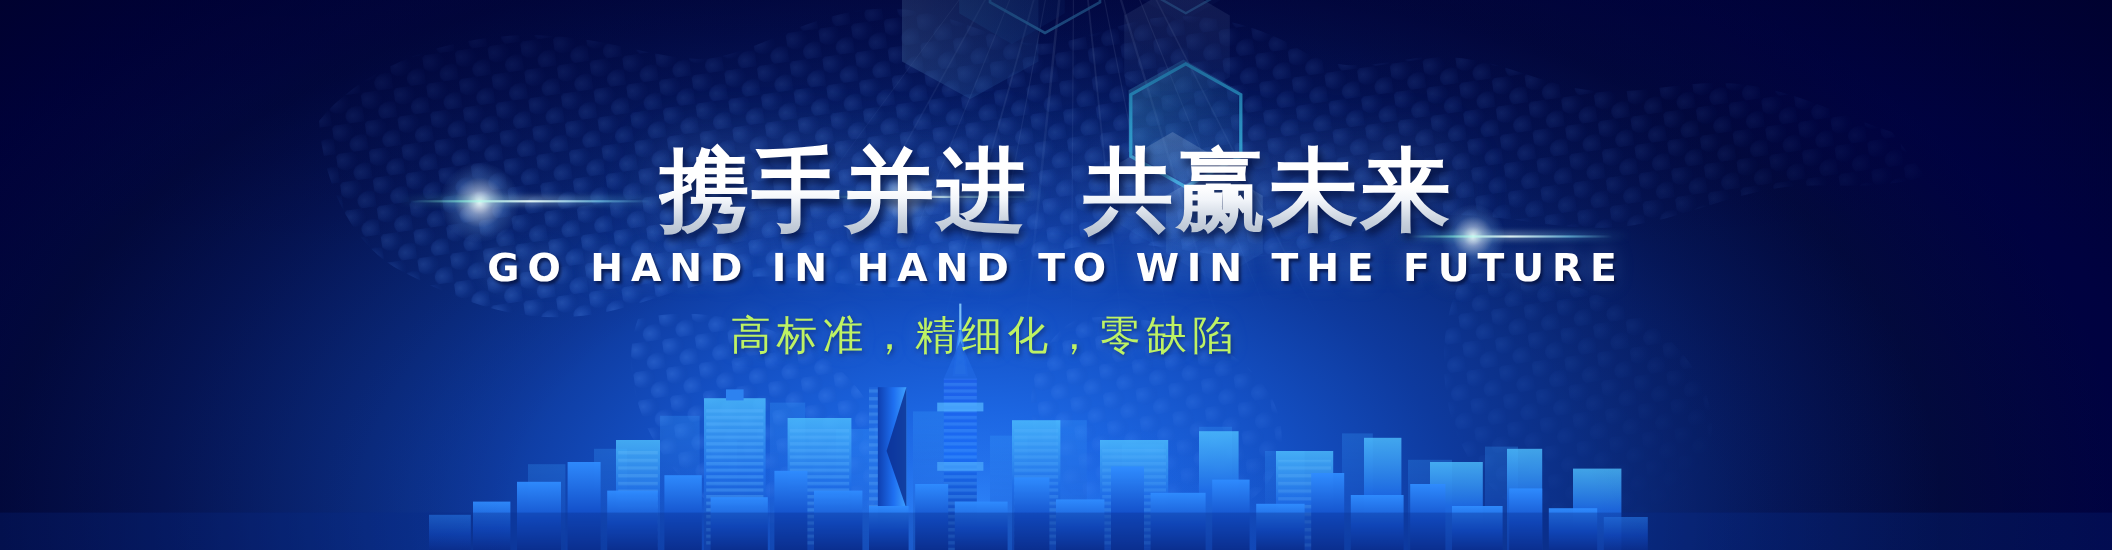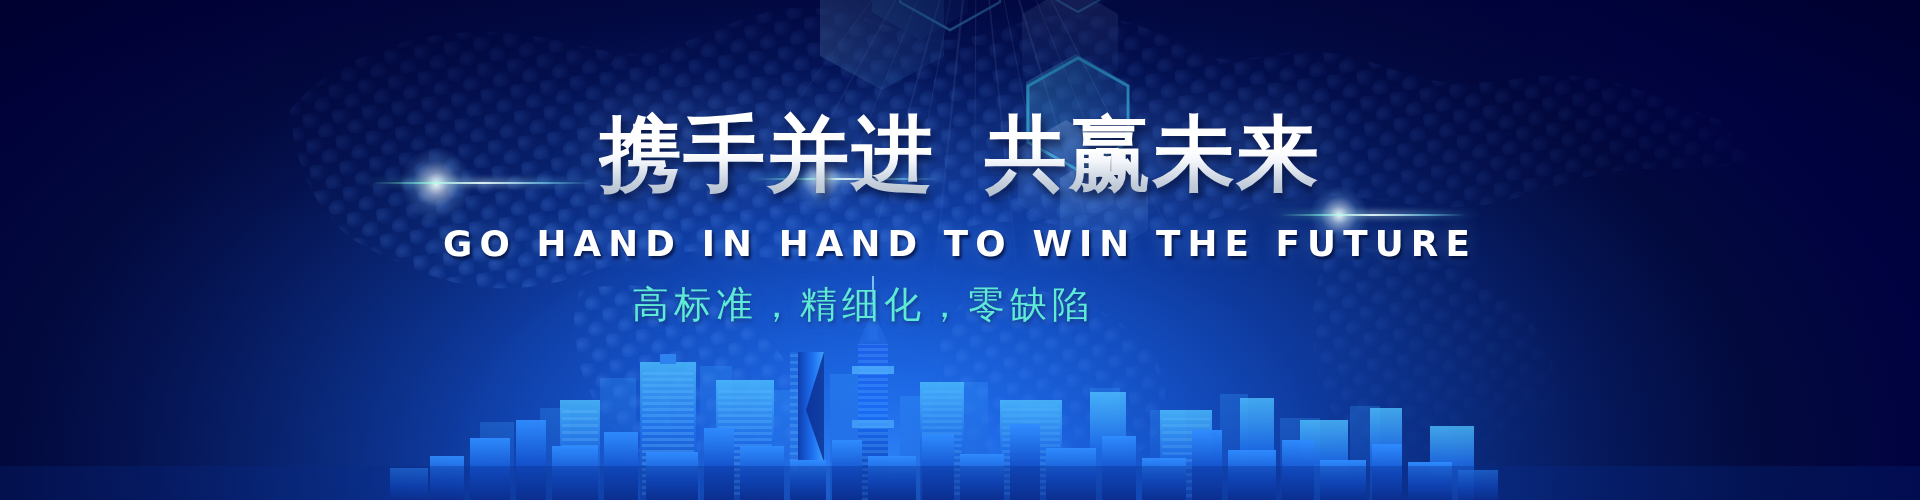--- a/index.html
+++ b/index.html
@@ -148,21 +148,21 @@
     position: absolute;
     left: 0;
     top: 0;
     width: 1920px;
     height: 500px;
     text-align: center;
   }
 
   .title-wrap {
     position: absolute;
-    top: 106px;
+    top: 126px;
     left: 0;
     width: 1920px;
     height: 96px;
   }
   .title-main {
     display: inline-block;
     font-family: "Liberation Sans", "DejaVu Sans", sans-serif;
     font-weight: 700;
     font-size: 82px;
     line-height: 96px;
@@ -201,23 +201,24 @@
   .subtitle-cn {
     position: absolute;
     top: 278px;
     left: 0;
     width: 1726px;
     font-family: "Liberation Sans", "DejaVu Sans", sans-serif;
     font-weight: 400;
     font-size: 37px;
     line-height: 54px;
     letter-spacing: 5px;
-    color: #5eead4;
+    color: #bef264;
     text-shadow: 1px 2px 5px rgba(0,12,55,0.55),
                  0 0 16px rgba(150,200,255,0.25);
+    padding-left: 32px;
   }
 </style>
 </head>
 <body>
 
 <div id="banner">
 
   <div class="bg-base"></div>
 
   <div class="dotmap">

